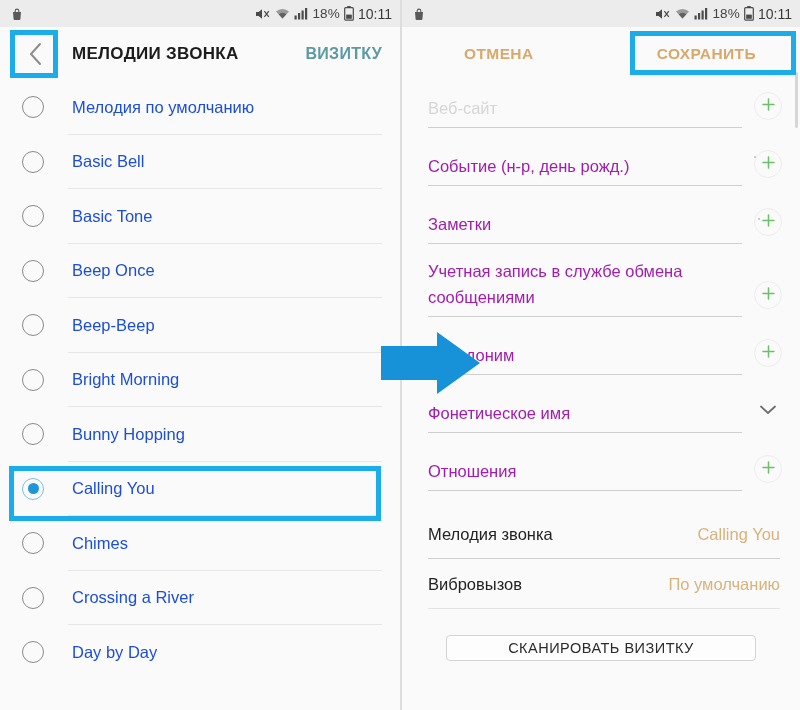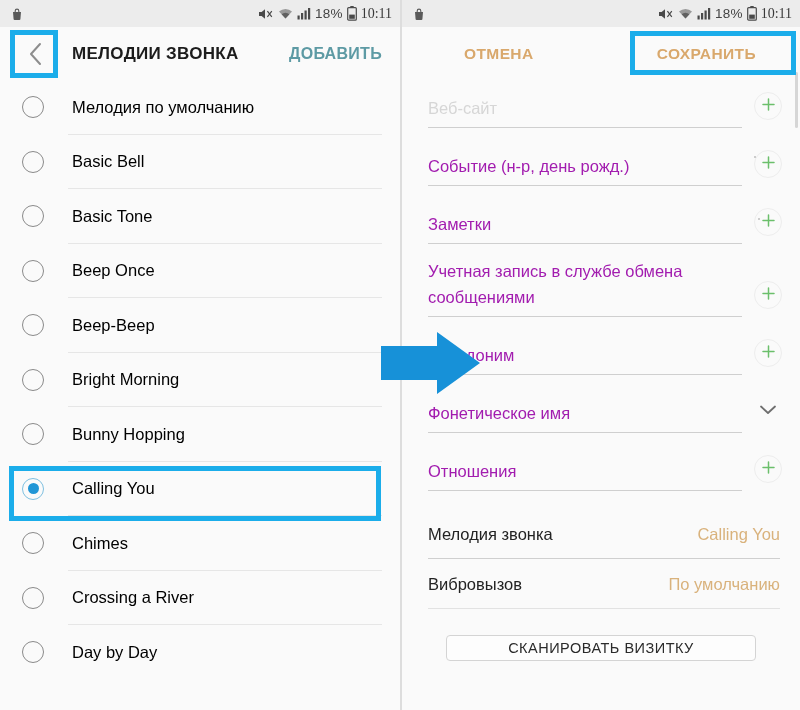--- a/index.html
+++ b/index.html
@@ -26,21 +26,21 @@
     background: #ececec;
     display: flex;
     align-items: center;
     padding: 0 8px 0 10px;
     font-size: 13.5px;
     color: #4a4a4a;
   }
   .sb-left { display: flex; align-items: center; gap: 6px; }
   .sb-right { margin-left: auto; display: flex; align-items: center; gap: 4px; text-align: right; }
   .sb-text { font-size: 13.5px; color: #444; letter-spacing: .2px; }
-  .sb-time { font-size: 14px; color: #3a3a3a; font-family: Liberation Serif, serif; }
+  .sb-time { font-size: 14px; color: #3a3a3a; }
   .icon-svg { display: block; }
 
   
   .actionbar {
     height: 53px;
     background: #fafafa;
     display: flex;
     align-items: center;
     padding: 0 12px;
   }
@@ -119,21 +119,21 @@
   .radio.checked { border-color: #7fc0e0; }
   .radio.checked::after {
     content: "";
     width: 11px; height: 11px;
     border-radius: 50%;
     background: #2196d6;
   }
   .rt-label {
     margin-left: 28px;
     font-size: 16.5px;
-    color: #000000;
+    color: #1d4ed8;
     white-space: nowrap;
   }
 
   
   .form-scroll { position: relative; padding: 0 0 0 0; }
   .field {
     position: relative;
     margin: 0 14px 0 26px;
     padding-top: 14px;
   }
@@ -300,21 +300,21 @@
 
     <div class="actionbar">
       <div class="back-wrap">
         <span>
           <svg class="icon-svg" width="20" height="26" viewBox="0 0 20 26">
             <path d="M14 3L5 13l9 10" fill="none" stroke="#8d8d8d" stroke-width="2" stroke-linecap="round" stroke-linejoin="round"></path>
           </svg>
         </span>
       </div>
       <div class="app-title">МЕЛОДИИ ЗВОНКА</div>
-      <div class="add-btn">ДОБАВИТЬ</div>
+      <div class="add-btn">ВИЗИТКУ</div>
     </div>
 
     <div class="ringtone-list" id="ringtone-list">
         <div class="rt-row">
           <div class="radio"></div>
           <div class="rt-label">Мелодия по умолчанию</div>
           <div class="divider"></div>
         </div>
         <div class="rt-row">
           <div class="radio"></div>

